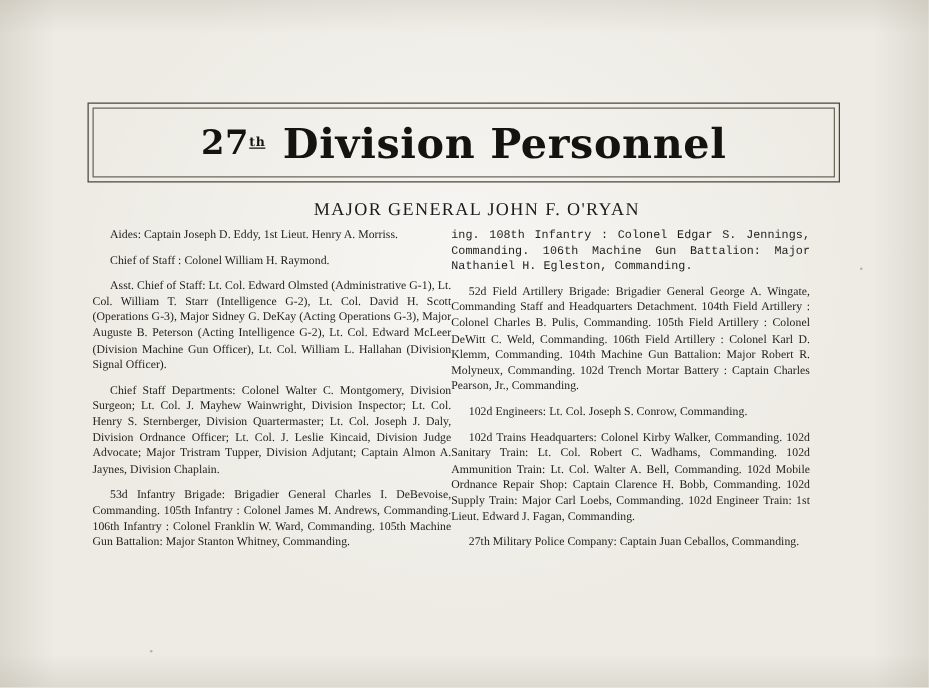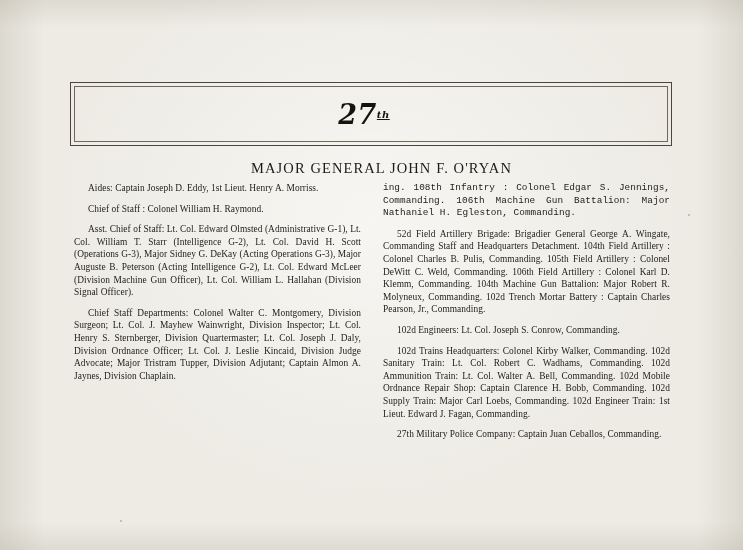--- a/index.html
+++ b/index.html
@@ -46,21 +46,20 @@
   .title-text {
     position: absolute;
     left: 0;
     top: 0;
     width: 100%;
     height: 100%;
     display: flex;
     align-items: center;
     justify-content: center;
     font-family: "DejaVu Serif", serif;
-    font-style: italic;
     font-weight: 700;
     font-size: 33px;
     letter-spacing: 0.5px;
     color: #15130f;
     white-space: nowrap;
   }
   .title-text .num {
     font-size: 27px;
   }
   .title-text .sup {
@@ -79,21 +78,20 @@
     font-size: 14.5px;
     letter-spacing: 1.1px;
     color: #1b1b1b;
   }
   .columns {
     position: absolute;
     left: 74px;
     top: 182px;
     width: 596px;
     display: flex;
-    gap: 22px;
   }
   .col {
     width: 287px;
   }
   p.para {
     margin: 0 0 8px 0;
     font-size: 9.4px;
     line-height: 12.6px;
     text-align: justify;
     text-indent: 14px;
@@ -115,31 +113,33 @@
 </head>
 <body>
 
 <div class="page">
 
   <div class="title-frame">
     <div class="title-frame-inner"></div>
     <div class="title-text">
       <span class="num">27</span>
         <span class="sup">th</span>
+        <span>Division Personnel</span>
     </div>
   </div>
 
   <div class="subtitle">MAJOR GENERAL JOHN F. O'RYAN</div>
 
   <div class="columns">
     <div class="col">
       <p class="para">Aides: Captain Joseph D. Eddy, 1st Lieut. Henry A. Morriss.</p>
       <p class="para">Chief of Staff : Colonel William H. Raymond.</p>
       <p class="para">Asst. Chief of Staff: Lt. Col. Edward Olmsted (Administrative G-1), Lt. Col. William T. Starr (Intelligence G-2), Lt. Col. David H. Scott (Operations G-3), Major Sidney G. DeKay (Acting Operations G-3), Major Auguste B. Peterson (Acting Intelligence G-2), Lt. Col. Edward McLeer (Division Machine Gun Officer), Lt. Col. William L. Hallahan (Division Signal Officer).</p>
       <p class="para">Chief Staff Departments: Colonel Walter C. Montgomery, Division Surgeon; Lt. Col. J. Mayhew Wainwright, Division Inspector; Lt. Col. Henry S. Sternberger, Division Quartermaster; Lt. Col. Joseph J. Daly, Division Ordnance Officer; Lt. Col. J. Leslie Kincaid, Division Judge Advocate; Major Tristram Tupper, Division Adjutant; Captain Almon A. Jaynes, Division Chaplain.</p>
+      <p class="para">53d Infantry Brigade: Brigadier General Charles I. DeBevoise, Commanding.  105th Infantry : Colonel James M. Andrews, Commanding. 106th Infantry : Colonel Franklin W. Ward, Commanding. 105th Machine Gun Battalion: Major Stanton Whitney, Commanding.</p>
     </div>
     <div class="col">
       <p class="para cont">ing.  108th Infantry : Colonel Edgar S. Jennings, Commanding. 106th Machine Gun Battalion: Major Nathaniel H. Egleston, Commanding.</p>
       <p class="para">52d Field Artillery Brigade: Brigadier General George A. Wingate, Commanding Staff and Headquarters Detachment.  104th Field Artillery : Colonel Charles B. Pulis, Commanding. 105th Field Artillery : Colonel DeWitt C. Weld, Commanding. 106th Field Artillery : Colonel Karl D. Klemm, Commanding. 104th Machine Gun Battalion: Major Robert R. Molyneux, Commanding. 102d Trench Mortar Battery : Captain Charles Pearson, Jr., Commanding.</p>
       <p class="para">102d Engineers: Lt. Col. Joseph S. Conrow, Commanding.</p>
       <p class="para">102d Trains Headquarters: Colonel Kirby Walker, Commanding.  102d Sanitary Train: Lt. Col. Robert C. Wadhams, Commanding. 102d Ammunition Train: Lt. Col. Walter A. Bell, Commanding. 102d Mobile Ordnance Repair Shop: Captain Clarence H. Bobb, Commanding. 102d Supply Train: Major Carl Loebs, Commanding. 102d Engineer Train: 1st Lieut. Edward J. Fagan, Commanding.</p>
       <p class="para">27th Military Police Company: Captain Juan Ceballos, Commanding.</p>
     </div>
   </div>
 

